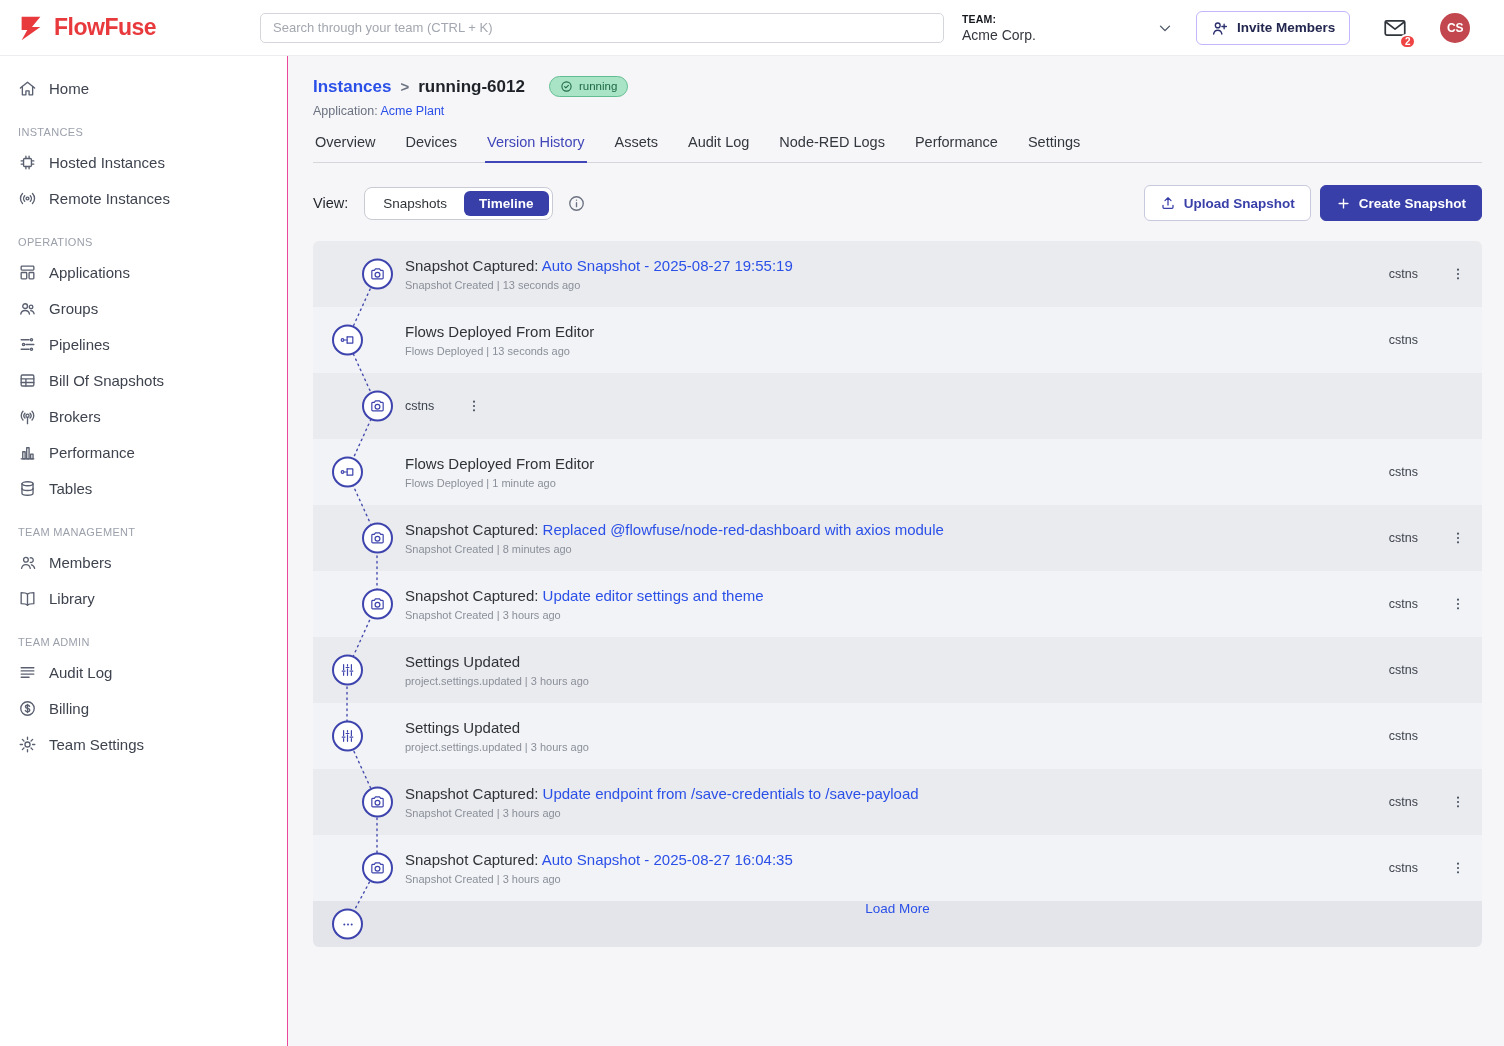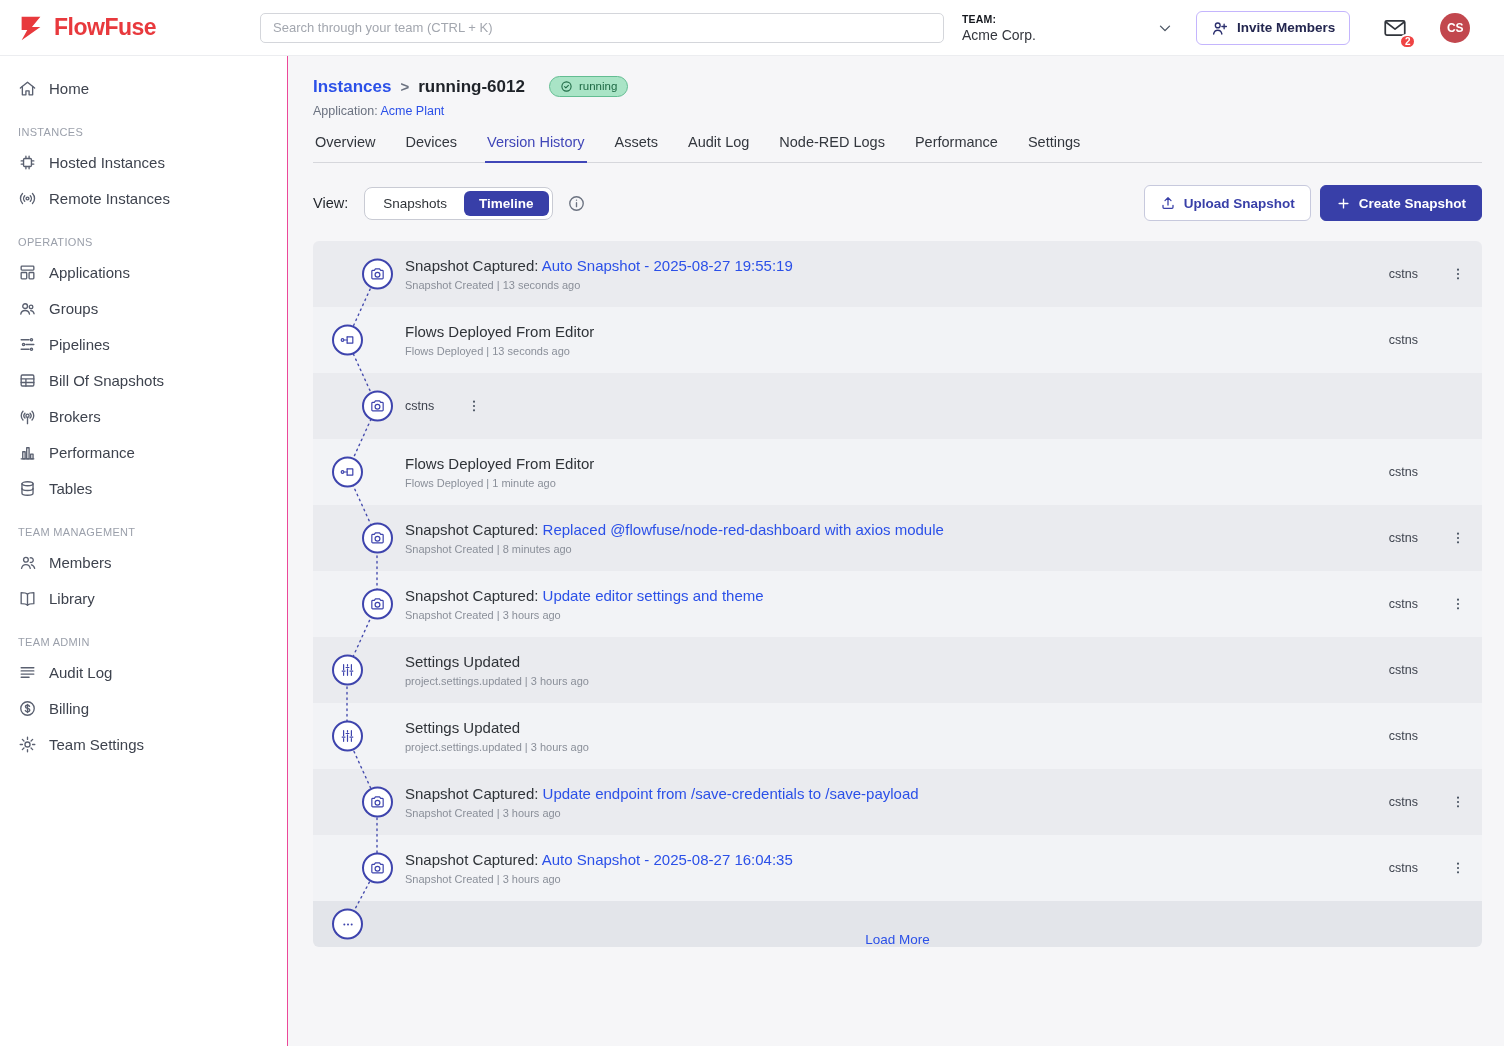--- a/index.html
+++ b/index.html
@@ -72,21 +72,21 @@
   .tcircle { position: absolute; top: 50%; transform: translateY(-50%); width: 31px; height: 31px; border-radius: 50%; background: #fff; border: 2px solid #3E44AD; color: #3E44AD; display: flex; align-items: center; justify-content: center; z-index: 2; }
   .tcircle.indent { left: 49px; }
   .tcircle.base { left: 19px; }
   .tbody { flex: 1; min-width: 0; }
   .ttitle { font-size: 15px; color: #2F3338; white-space: nowrap; overflow: hidden; text-overflow: ellipsis; }
   .tlink { color: #2B50E8; cursor: pointer; }
   .tmeta { margin-top: 5px; font-size: 11px; color: #8A8F99; }
   .tuser { font-size: 12.5px; color: #3E434E; margin-right: 28px; }
   .kebab { width: 24px; height: 28px; display: flex; align-items: center; justify-content: center; color: #4B5563; cursor: pointer; border-radius: 4px; }
   .kebab-spacer { width: 24px; }
-  .loadmore-row { height: 46px; background: #E3E5EA; display: flex; align-items: flex-end; justify-content: center; position: relative; }
+  .loadmore-row { height: 46px; background: #E3E5EA; display: flex; align-items: flex-start; justify-content: center; position: relative; }
   .loadmore-row .tcircle { left: 19px; }
   .loadmore-link { font-size: 13.5px; color: #2B50E8; cursor: pointer; }
 </style>
 </head>
 <body>
 
 <div class="topbar">
   <div class="logo-area">
     <span>
       <svg width="30" height="30" viewBox="0 0 32 32">

